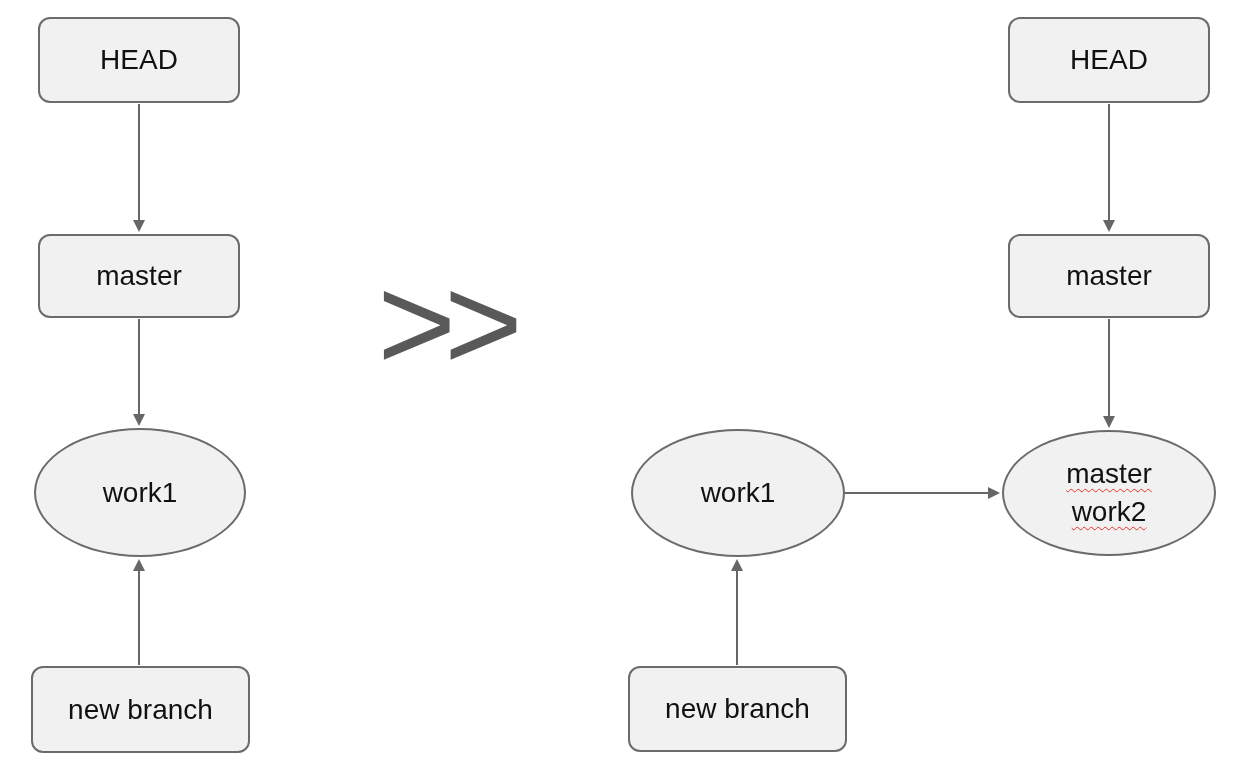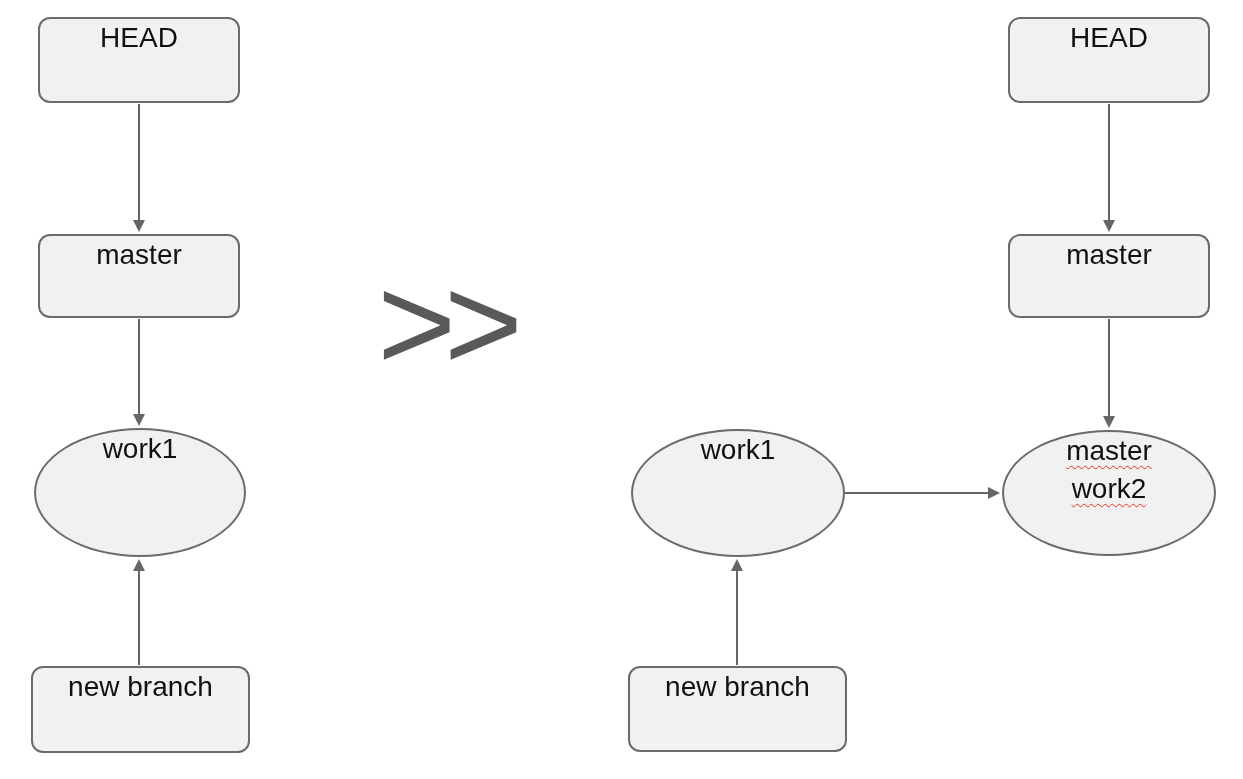--- a/index.html
+++ b/index.html
@@ -18,21 +18,21 @@
     pointer-events: none;
   }
   .arrow-line {
     stroke: var(--arrow, #666666);
     stroke-width: 2;
   }
   .arrowhead-path { fill: var(--arrow, #666666); }
   .node {
     position: absolute;
     display: flex;
-    align-items: flex-start;
+    align-items: center;
     justify-content: center;
     box-sizing: border-box;
     background: var(--node-fill, #f1f1f1);
     border: 2px solid var(--node-border, #6b6b6b);
     color: var(--text, #111111);
     font-size: 28px;
   }
   .box { border-radius: 12px; }
   .ellipse { border-radius: 50%; }
   .label {

